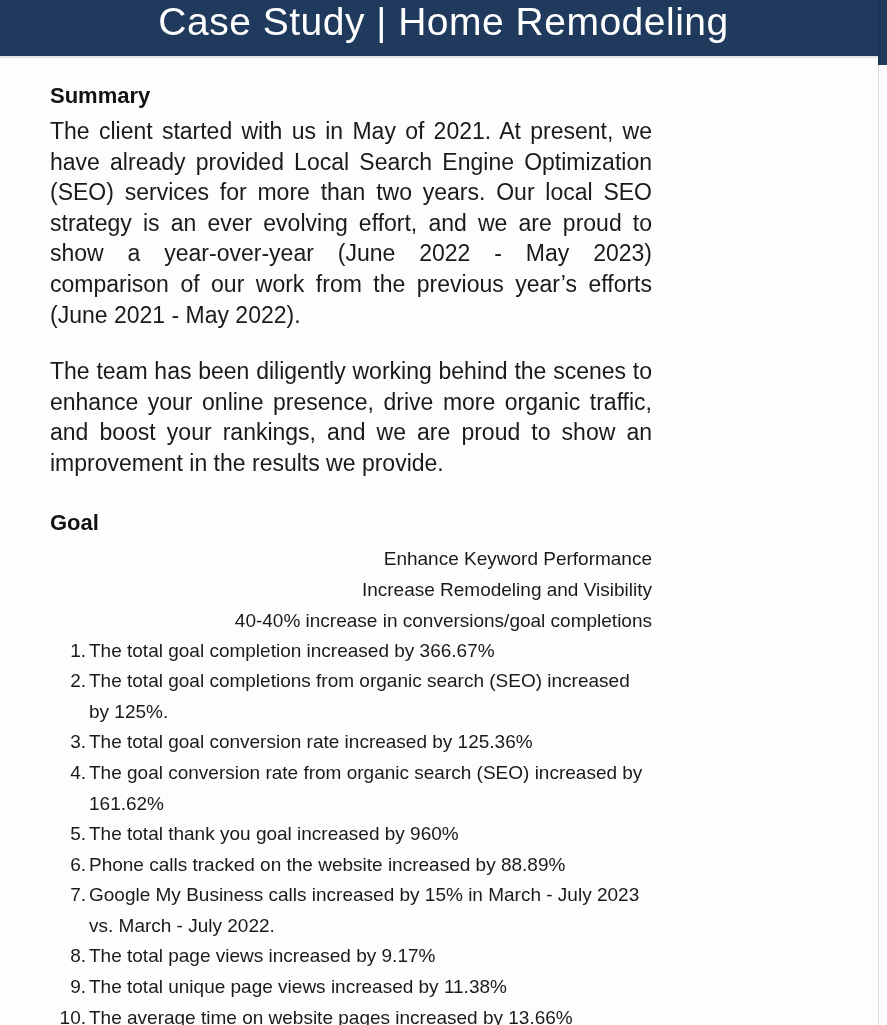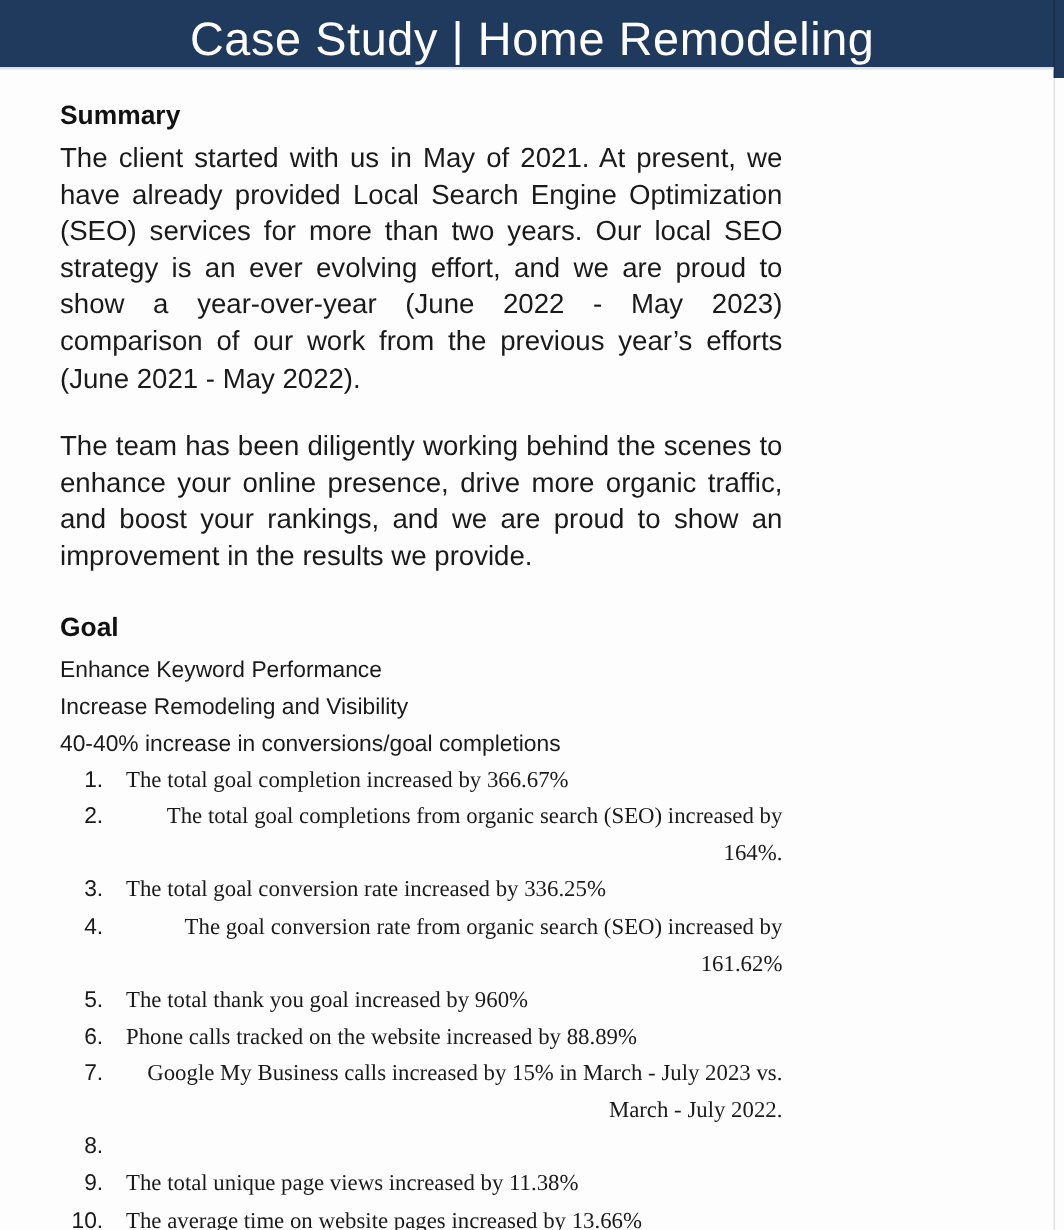--- a/index.html
+++ b/index.html
@@ -6,21 +6,21 @@
   * { box-sizing: border-box; }
   html,body { margin:0; padding:0; }
   body {
     width:887px; height:1025px; overflow:hidden; position:relative;
     background:#fdfdfd; color:#1a1a1a;
     font-family:"Liberation Sans","DejaVu Sans",sans-serif;
   }
   .titlebar {
     height:56px; width:100%;
     background:var(--header-bg);
-    display:flex; align-items:flex-end; justify-content:center;
+    display:flex; align-items:flex-start; justify-content:center;
   }
   .titlebar h1 {
     margin:0; color:var(--header-text);
     font-size:39px; font-weight:400; letter-spacing:0.5px; white-space:nowrap;
   }
   .header-underline {
     position:absolute; top:56px; left:0; width:878px; height:2px;
     background:#dfe3e6;
   }
   .header-overhang {
@@ -42,31 +42,31 @@
   .h-goal { margin-top:30px; }
   .h-notable { margin-top:32px; }
   p.body-par {
     font-size:23px; line-height:30.6px; margin:6px 0 0 0;
     text-align:justify;
   }
   p.body-par.second { margin-top:26px; }
   .goal-line {
     font-size:19px; line-height:31px; margin:0;
   }
-  .goal-list { margin-top:6px; }
+  .goal-list { margin-top:6px;text-align:right; }
   ol.improvements {
     list-style:none; margin:0; padding:0;
     font-size:19px; line-height:30.6px;
   }
   ol.improvements li { display:flex; align-items:flex-start; }
   ol.improvements .num {
     flex:0 0 36px; text-align:right; white-space:nowrap;
   }
   ol.improvements .txt {
-    margin-left:19px; text-align:right;font-family:Liberation Serif, serif;
+    margin-left:3px; text-align:left;
   }
 </style>
 </head>
 <body>
 
 <header class="titlebar">
   <h1>Case Study | Home Remodeling</h1>
 </header>
 <div class="header-overhang"></div>
 <div class="header-underline"></div>
@@ -90,44 +90,45 @@
   </section>
 
   <section>
     <ol class="improvements">
       <li>
         <span class="num">1.</span>
         <span class="txt">The total goal completion increased by 366.67%</span>
       </li>
       <li>
         <span class="num">2.</span>
-        <span class="txt">The total goal completions from organic search (SEO) increased by 164%.</span>
+        <span class="txt">The total goal completions from organic search (SEO) increased by 125%.</span>
       </li>
       <li>
         <span class="num">3.</span>
-        <span class="txt">The total goal conversion rate increased by 336.25%</span>
+        <span class="txt">The total goal conversion rate increased by 125.36%</span>
       </li>
       <li>
         <span class="num">4.</span>
         <span class="txt">The goal conversion rate from organic search (SEO) increased by 161.62%</span>
       </li>
       <li>
         <span class="num">5.</span>
         <span class="txt">The total thank you goal increased by 960%</span>
       </li>
       <li>
         <span class="num">6.</span>
         <span class="txt">Phone calls tracked on the website increased by 88.89%</span>
       </li>
       <li>
         <span class="num">7.</span>
         <span class="txt">Google My Business calls increased by 15% in March - July 2023 vs. March - July 2022.</span>
       </li>
       <li>
         <span class="num">8.</span>
+        <span class="txt">The total page views increased by 9.17%</span>
       </li>
       <li>
         <span class="num">9.</span>
         <span class="txt">The total unique page views increased by 11.38%</span>
       </li>
       <li>
         <span class="num">10.</span>
         <span class="txt">The average time on website pages increased by 13.66%</span>
       </li>
     </ol>

